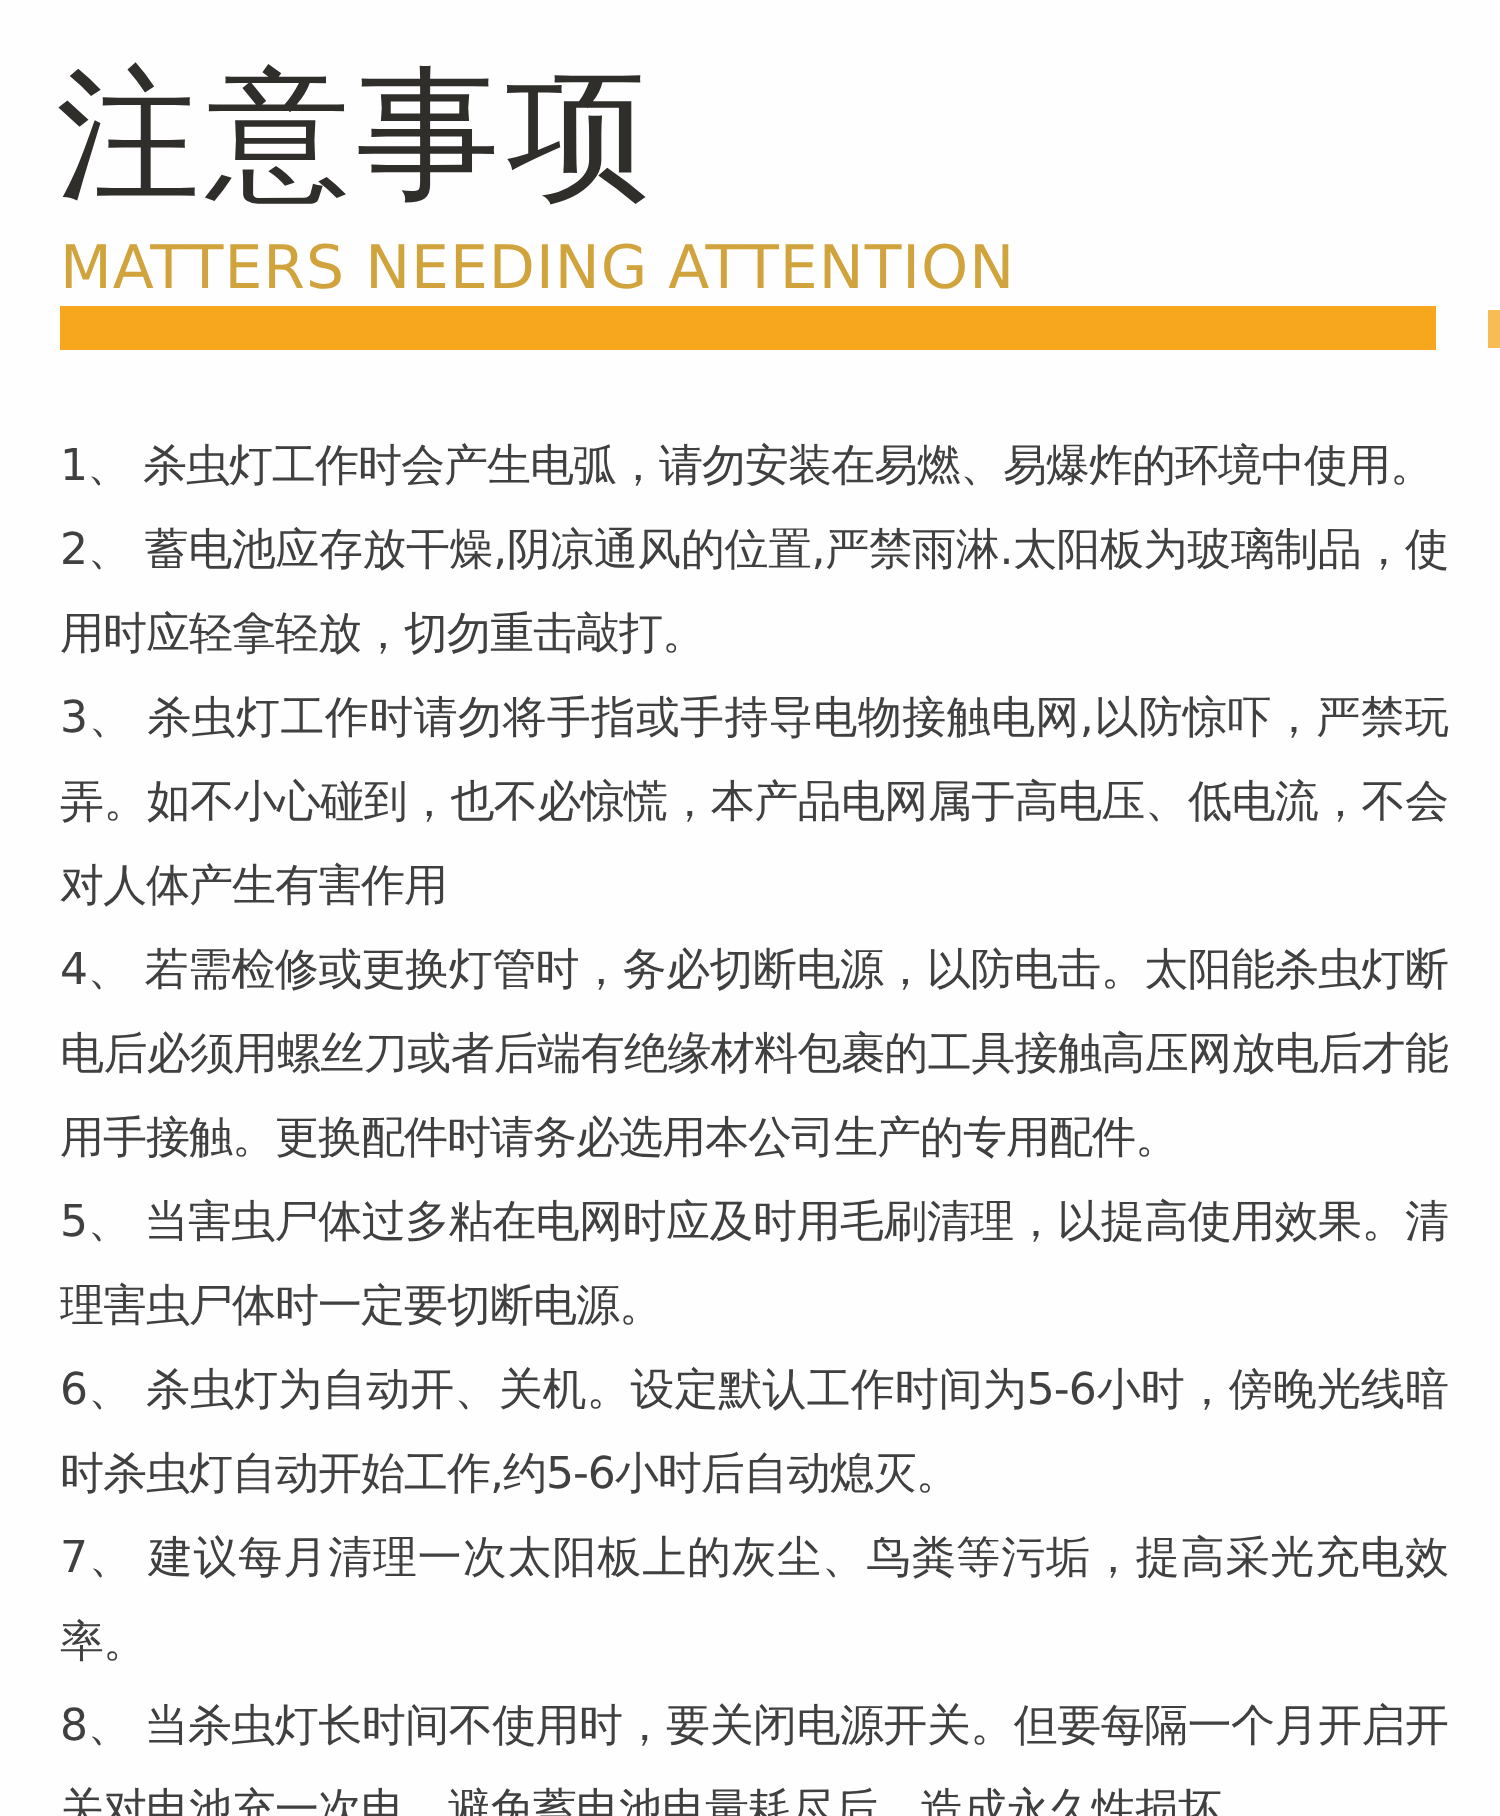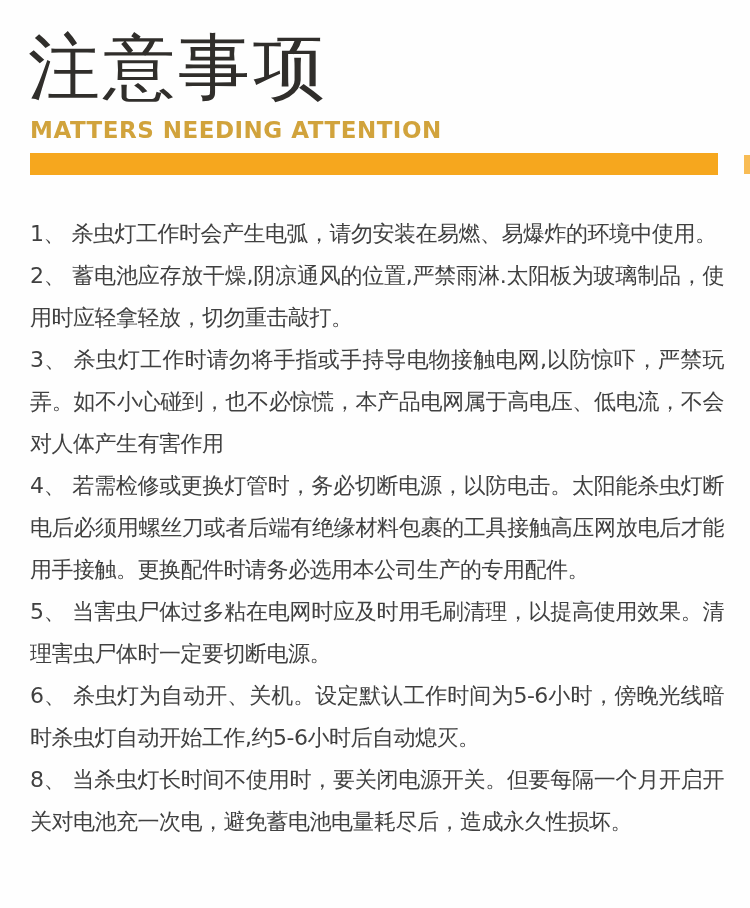--- a/index.html
+++ b/index.html
@@ -20,22 +20,22 @@
     font-weight: 400;
     color: #302e2b;
     letter-spacing: 3px;
     line-height: 1.05;
     white-space: nowrap;
   }
   .page-subtitle {
     position: absolute;
     left: 30px;
     top: 117px;
-    font-size: 23px;
-    font-weight: 700;
+    font-size: 30px;
+    font-weight: 400;
     color: #d1a33c;
     letter-spacing: 0.5px;
     white-space: nowrap;
   }
   .accent-bar {
     position: absolute;
     left: 30px;
     top: 153px;
     width: 688px;
     height: 22px;
@@ -77,16 +77,17 @@
 
   <div class="accent-bar-end-cap" style="background: rgb(248, 188, 85);"></div>
 
   <div class="notice-list">
     <p class="notice-item">1、 杀虫灯工作时会产生电弧，请勿安装在易燃、易爆炸的环境中使用。</p>
     <p class="notice-item">2、 蓄电池应存放干燥,阴凉通风的位置,严禁雨淋.太阳板为玻璃制品，使用时应轻拿轻放，切勿重击敲打。</p>
     <p class="notice-item">3、 杀虫灯工作时请勿将手指或手持导电物接触电网,以防惊吓，严禁玩弄。如不小心碰到，也不必惊慌，本产品电网属于高电压、低电流，不会对人体产生有害作用</p>
     <p class="notice-item">4、 若需检修或更换灯管时，务必切断电源，以防电击。太阳能杀虫灯断电后必须用螺丝刀或者后端有绝缘材料包裹的工具接触高压网放电后才能用手接触。更换配件时请务必选用本公司生产的专用配件。</p>
     <p class="notice-item">5、 当害虫尸体过多粘在电网时应及时用毛刷清理，以提高使用效果。清理害虫尸体时一定要切断电源。</p>
     <p class="notice-item">6、 杀虫灯为自动开、关机。设定默认工作时间为5-6小时，傍晚光线暗时杀虫灯自动开始工作,约5-6小时后自动熄灭。</p>
+    <p class="notice-item">7、 建议每月清理一次太阳板上的灰尘、鸟粪等污垢，提高采光充电效率。</p>
     <p class="notice-item">8、 当杀虫灯长时间不使用时，要关闭电源开关。但要每隔一个月开启开关对电池充一次电，避免蓄电池电量耗尽后，造成永久性损坏。</p>
   </div>
 
 </div>
 
 </body></html>

